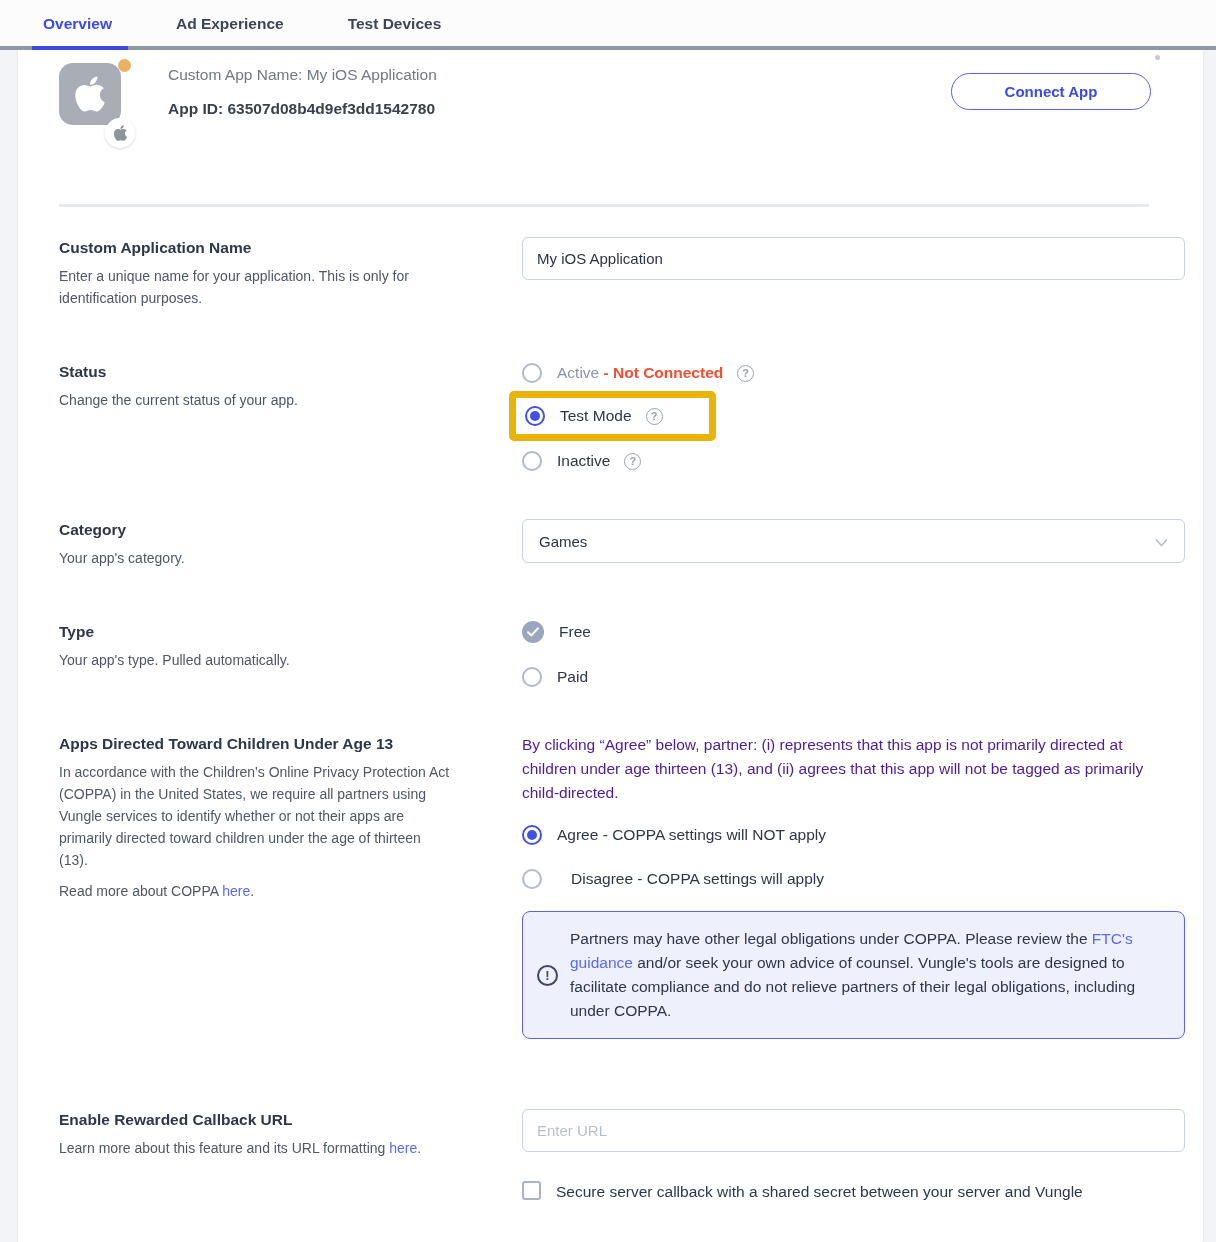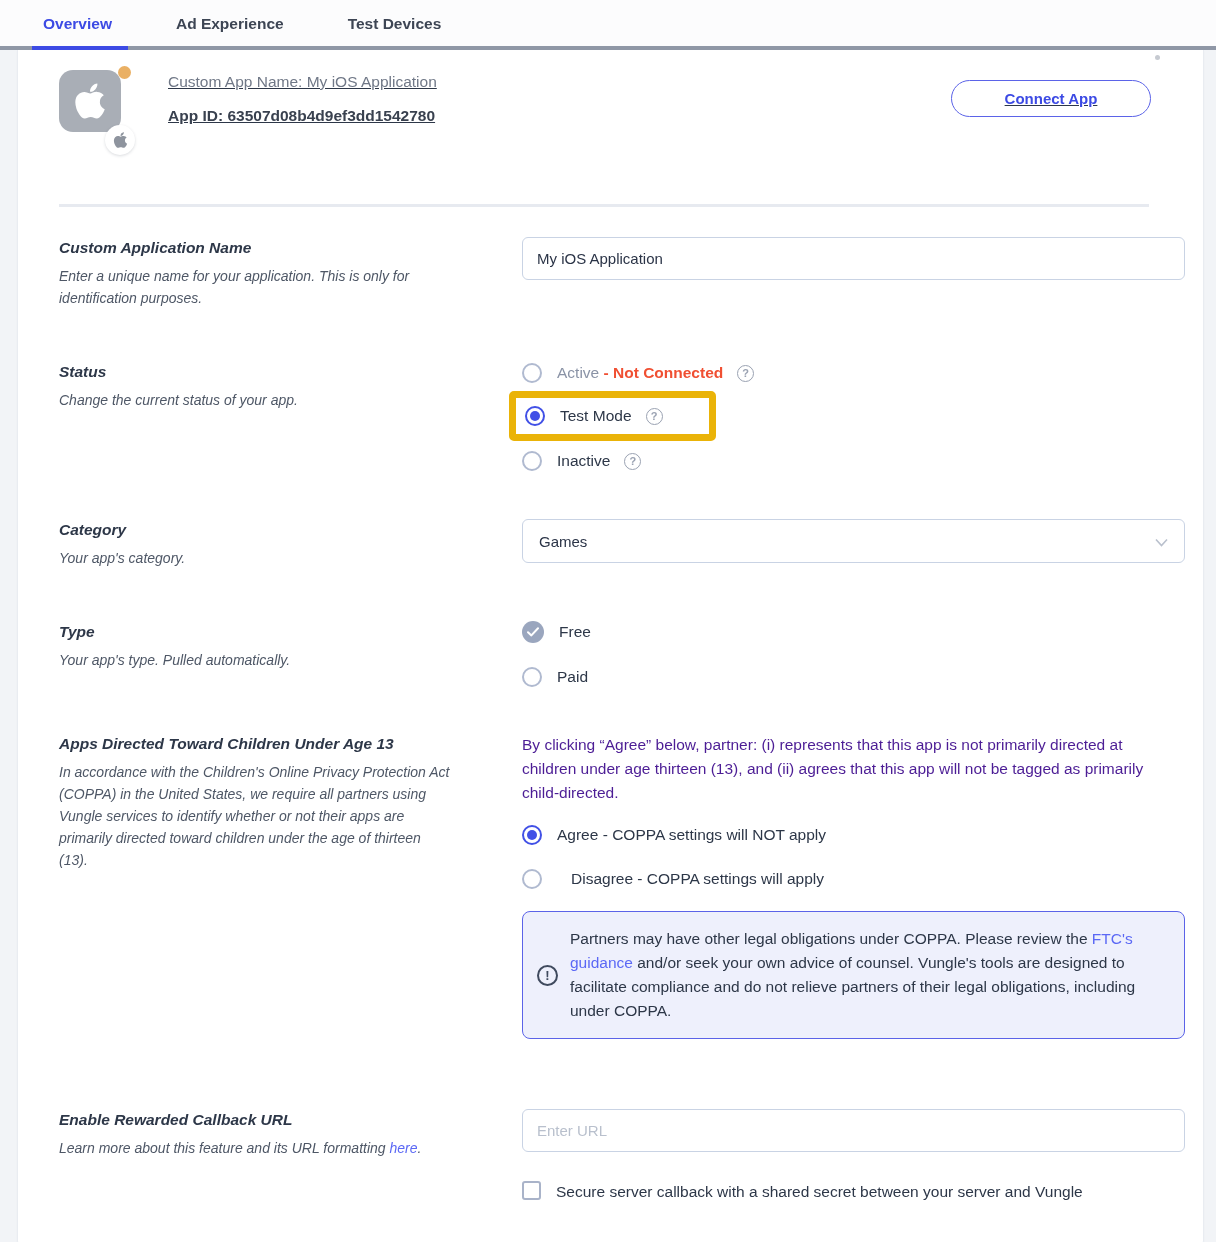--- a/index.html
+++ b/index.html
@@ -47,23 +47,22 @@
     box-shadow:0 1px 2px rgba(40,50,70,0.04);
     padding-bottom:43px;
   }
   .dot-decor {
     position:absolute; top:55px; left:1155px;
     width:5px; height:5px; border-radius:50%; background:#c6cad1;
   }
   
   .app-header {
     display:flex; align-items:flex-start;
-    padding:20px 52px 0 41px;
+    padding:13px 52px 0 41px;
     height:120px;
-    text-decoration:underline;
   }
   .app-icon-wrap { position:relative; width:62px; height:62px; margin-right:47px; }
   .app-icon {
     width:62px; height:62px; border-radius:14px; background:#a9aeb6;
     display:flex; align-items:center; justify-content:center;
   }
   .status-dot {
     position:absolute; top:-4px; right:-10px;
     width:13px; height:13px; border-radius:50%; background:#eab064;
   }
@@ -85,21 +84,21 @@
     font-size:15px; font-weight:700;
     cursor:pointer;
   }
   .divider {
     height:3px; background:#e7eaf0;
     margin:34px 54px 0 41px;
   }
   
   .form { padding:30px 52px 0 41px; }
   .form-row { display:flex; align-items:flex-start; }
-  .row-label { width:431px; flex:none; padding-right:40px;font-style:italic; }
+  .row-label { width:431px; flex:none; padding-right:40px; }
   .row-label h3 { font-size:15.5px; font-weight:700; color:#2d3748; line-height:21px; max-width:340px; margin-bottom:7px; }
   .row-desc { font-size:14px; color:#4e5766; line-height:22px; max-width:392px; }
   .row-control { flex:1; min-width:0;padding-left:32px; }
   .text-input {
     width:663px; height:43px;
     border:1px solid #c9d3e4; border-radius:6px;
     font-family:"Liberation Sans", sans-serif;
     font-size:15px; color:#2b3447;
     padding:0 14px; background:#fff; outline:none;
   }
@@ -296,20 +295,21 @@
           <span class="radio"></span>
           <span class="opt-label">Paid</span>
         </div>
       </div>
     </div>
 
     <div class="form-row mb-5">
       <div class="row-label">
         <h3>Apps Directed Toward Children Under Age 13</h3>
         <div class="row-desc">In accordance with the Children's Online Privacy Protection Act (COPPA) in the United States, we require all partners using Vungle services to identify whether or not their apps are primarily directed toward children under the age of thirteen (13).</div>
+        <div class="read-more"><span>Read more about COPPA </span><a class="link">here</a><span>.</span></div>
       </div>
       <div class="row-control">
         <p class="para">By clicking “Agree” below, partner: (i) represents that this app is not primarily directed at children under age thirteen (13), and (ii) agrees that this app will not be tagged as primarily child-directed.</p>
         <div class="coppa-opts">
           <div class="opt-row">
             <span class="radio selected"></span>
             <span class="opt-label">Agree - COPPA settings will NOT apply</span>
           </div>
           <div class="opt-row">
             <span class="radio"></span>

